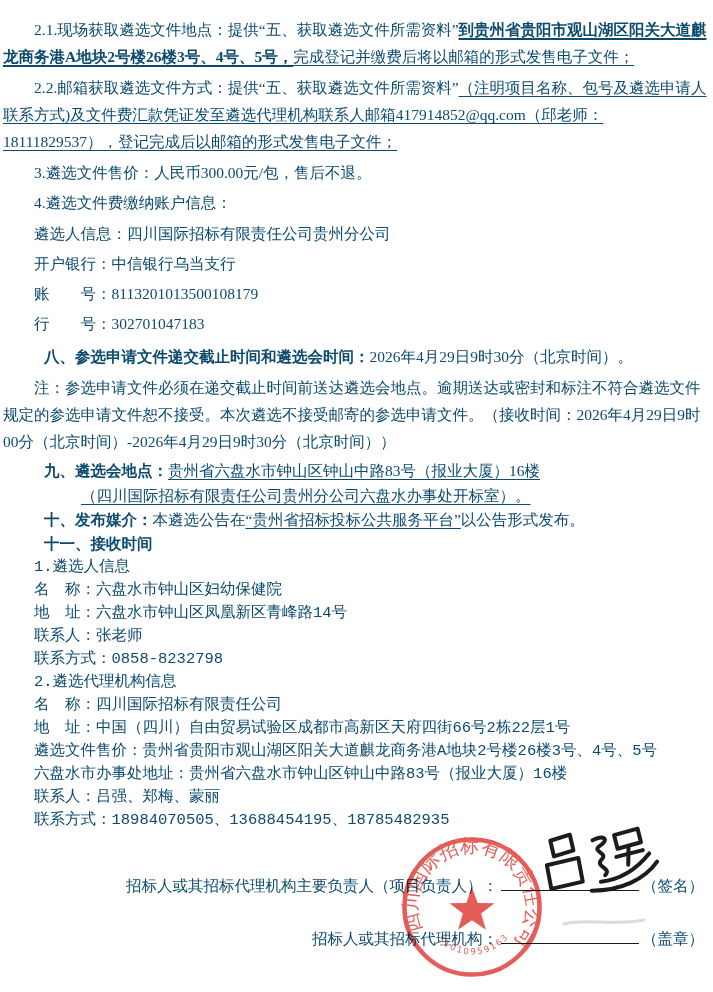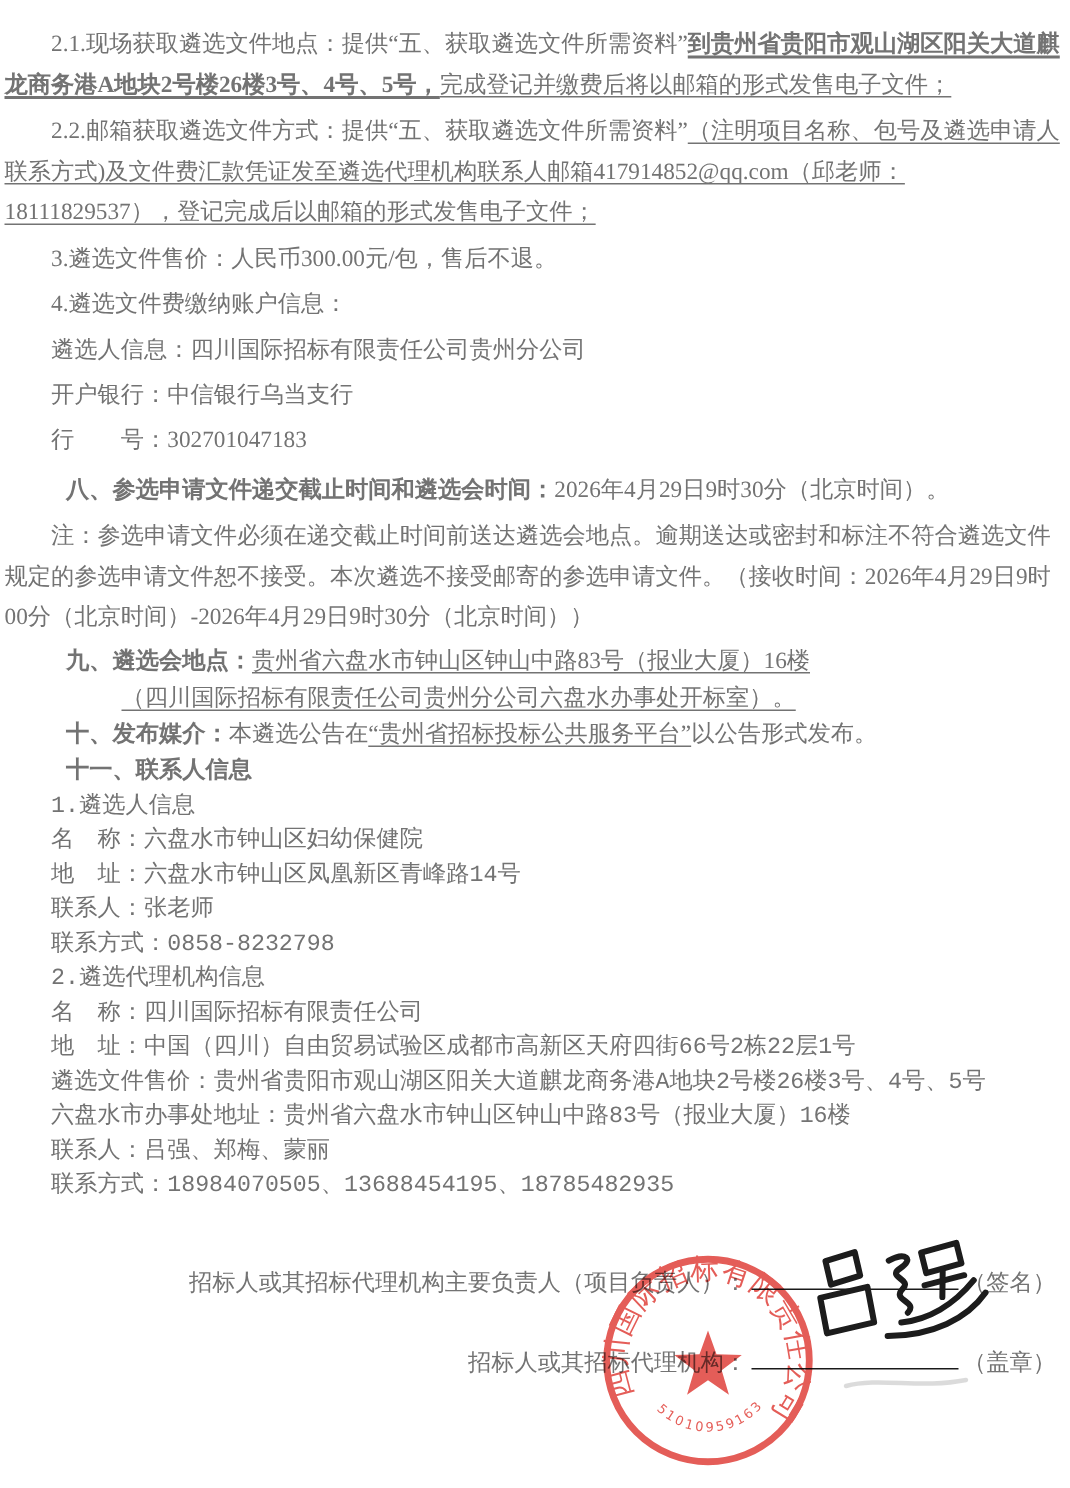--- a/index.html
+++ b/index.html
@@ -2,21 +2,21 @@
 <html><head>
 <meta charset="utf-8">
 <style>
   html,body{margin:0;padding:0;background:#fff;}
   .page{
     position:relative;
     width:713px;height:992px;
     background:#ffffff;
     overflow:hidden;
     font-family:"Liberation Serif","DejaVu Serif",serif;
-    color:#737373;
+    color:#0c4a6e;
     font-size:15.5px;
     box-sizing:border-box;
     padding:16px 3px 0 3px;
   }
   p{margin:0;}
   .ind{text-indent:2em;}
   .para{line-height:27px;margin-bottom:4px;}
   .single{line-height:27px;margin-bottom:3px;}
   .bank-line{line-height:30px;}
   .bank{margin-top:3px;}
@@ -52,33 +52,34 @@
 
   <p class="para ind"><span>2.2.邮箱获取遴选文件方式：提供“五、获取遴选文件所需资料”</span><span class="u">（注明项目名称、包号及遴选申请人联系方式)及文件费汇款凭证发至遴选代理机构联系人邮箱417914852@qq.com（邱老师：18111829537），登记完成后以邮箱的形式发售电子文件；</span></p>
 
   <p class="single ind">3.遴选文件售价：人民币300.00元/包，售后不退。</p>
 
   <p class="single ind">4.遴选文件费缴纳账户信息：</p>
 
   <div class="bank">
     <p class="bank-line ind">遴选人信息：四川国际招标有限责任公司贵州分公司</p>
     <p class="bank-line ind">开户银行：中信银行乌当支行</p>
+    <p class="bank-line ind">账　　号：8113201013500108179</p>
     <p class="bank-line ind">行　　号：302701047183</p>
   </div>
 
   <p class="s8 ind"><span class="b">八、参选申请文件递交截止时间和遴选会时间：</span><span>2026年4月29日9时30分（北京时间）。</span></p>
 
   <p class="note ind">注：参选申请文件必须在递交截止时间前送达遴选会地点。逾期送达或密封和标注不符合遴选文件规定的参选申请文件恕不接受。本次遴选不接受邮寄的参选申请文件。（接收时间：2026年4月29日9时00分（北京时间）-2026年4月29日9时30分（北京时间））</p>
 
   <p class="s9line1 ind"><span class="b">九、遴选会地点：</span><span class="u">贵州省六盘水市钟山区钟山中路83号（报业大厦）16楼</span></p>
   <p class="s9line2"><span class="u">（四川国际招标有限责任公司贵州分公司六盘水办事处开标室）。</span></p>
 
   <p class="s10 ind"><span class="b">十、发布媒介：</span><span>本遴选公告在</span><span class="u">“贵州省招标投标公共服务平台”</span><span>以公告形式发布。</span></p>
 
-  <p class="s11 ind b">十一、联系人信息</p>
+  <p class="s11 ind b">十一、接收时间</p>
 
   <div>
     <p class="contact-line ind">1.遴选人信息</p>
     <p class="contact-line ind">名　称：六盘水市钟山区妇幼保健院</p>
     <p class="contact-line ind">地　址：六盘水市钟山区凤凰新区青峰路14号</p>
     <p class="contact-line ind">联系人：张老师</p>
     <p class="contact-line ind">联系方式：0858-8232798</p>
   </div>
 
   <div>

